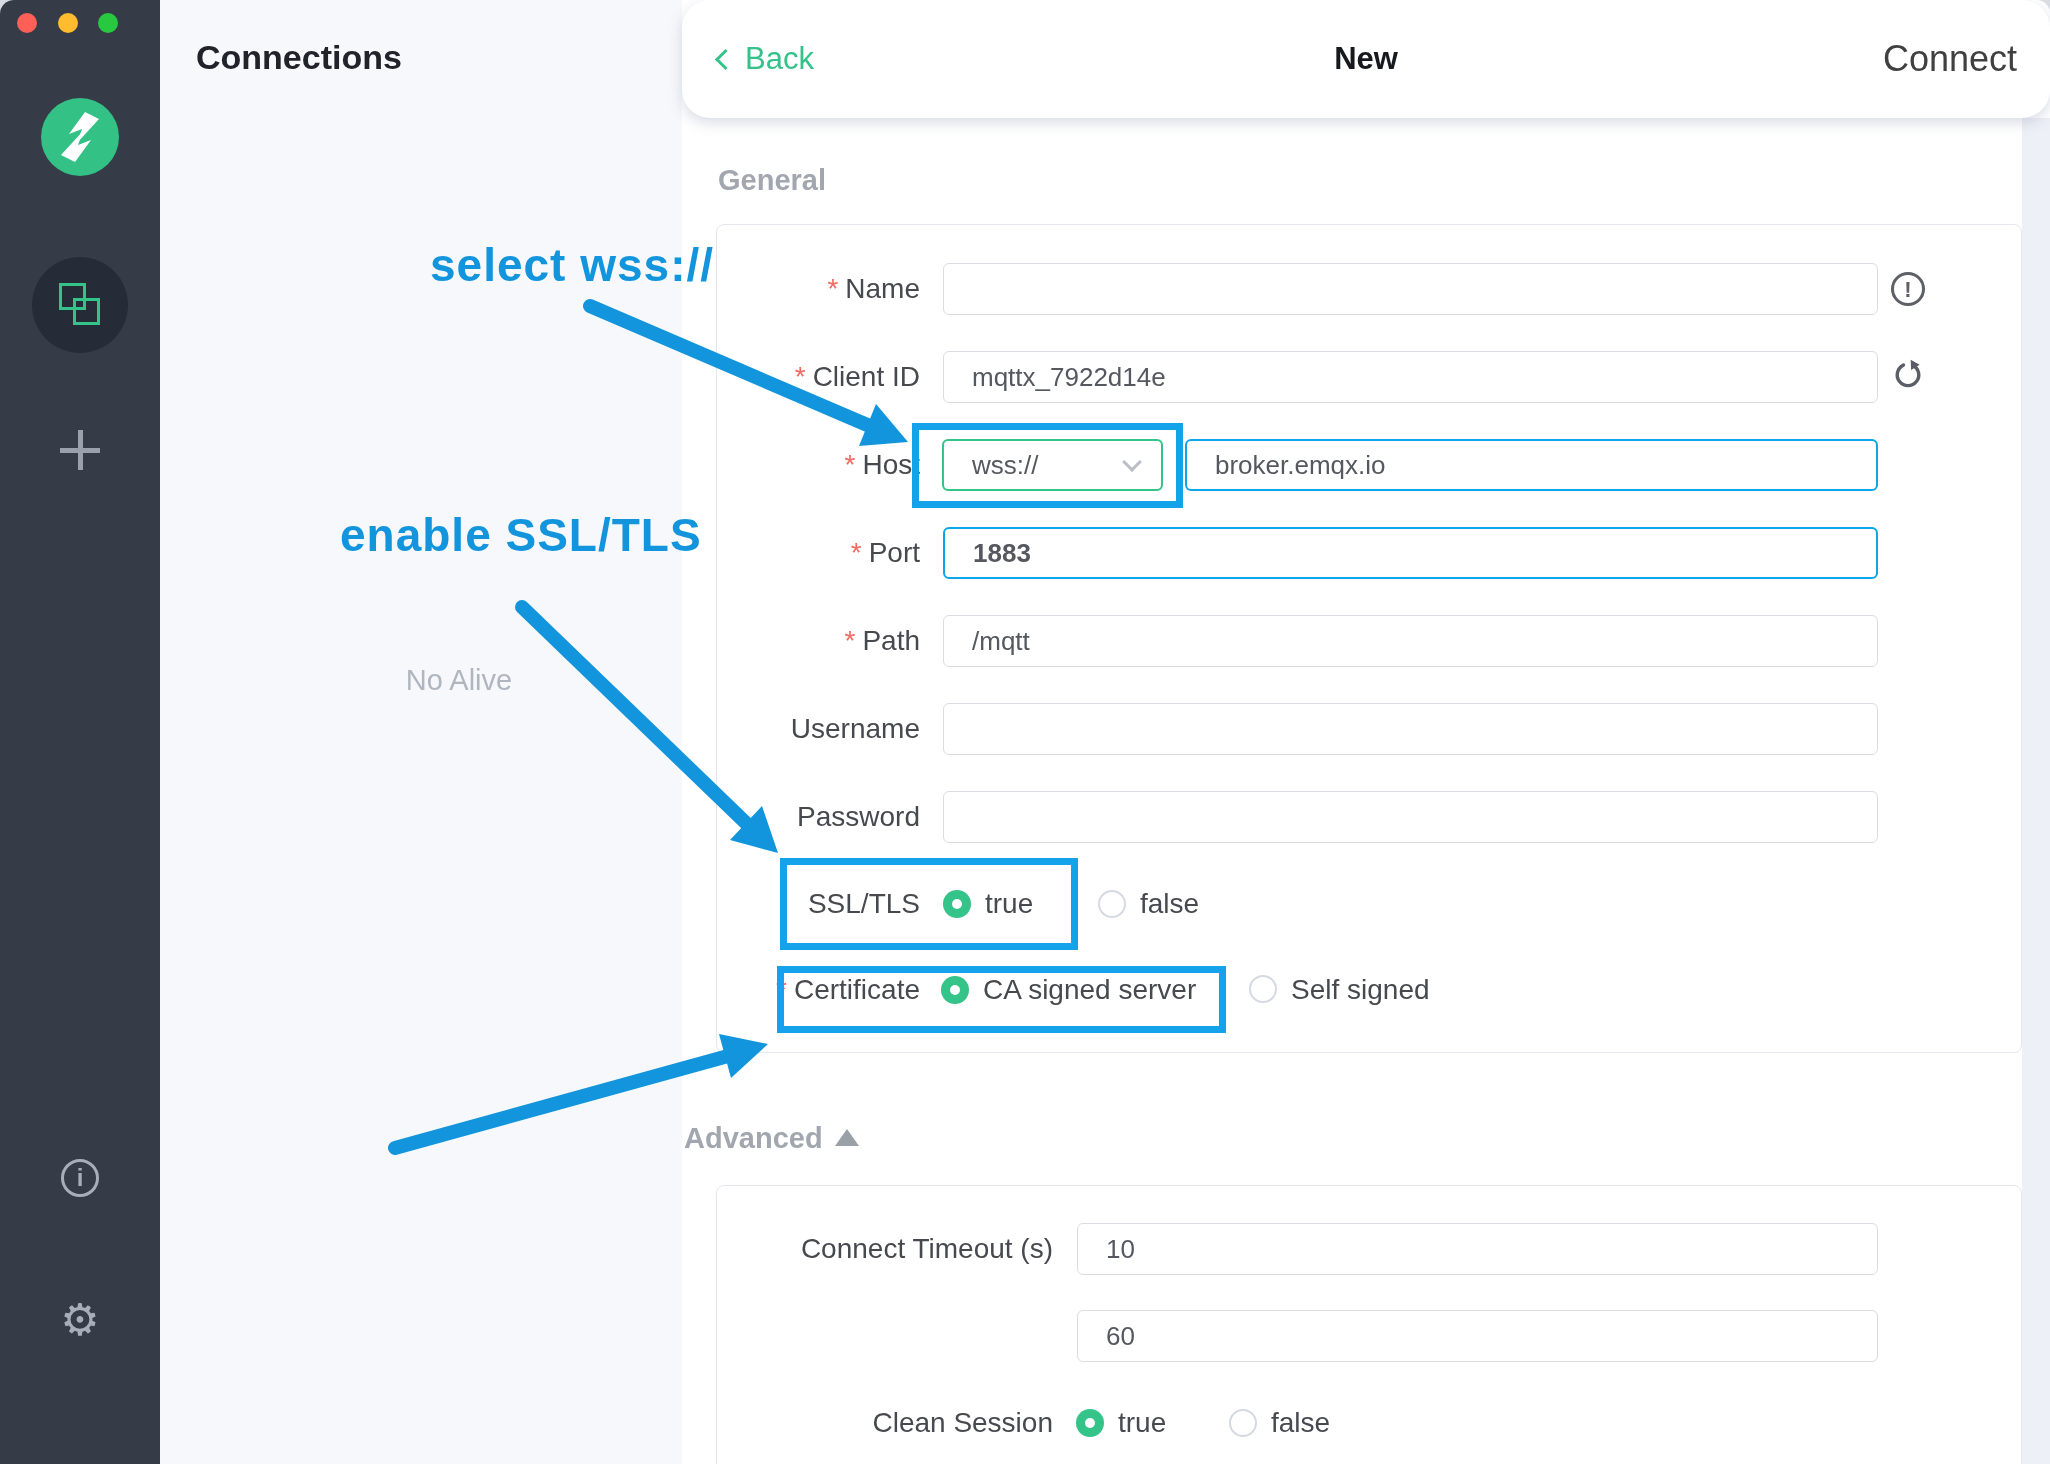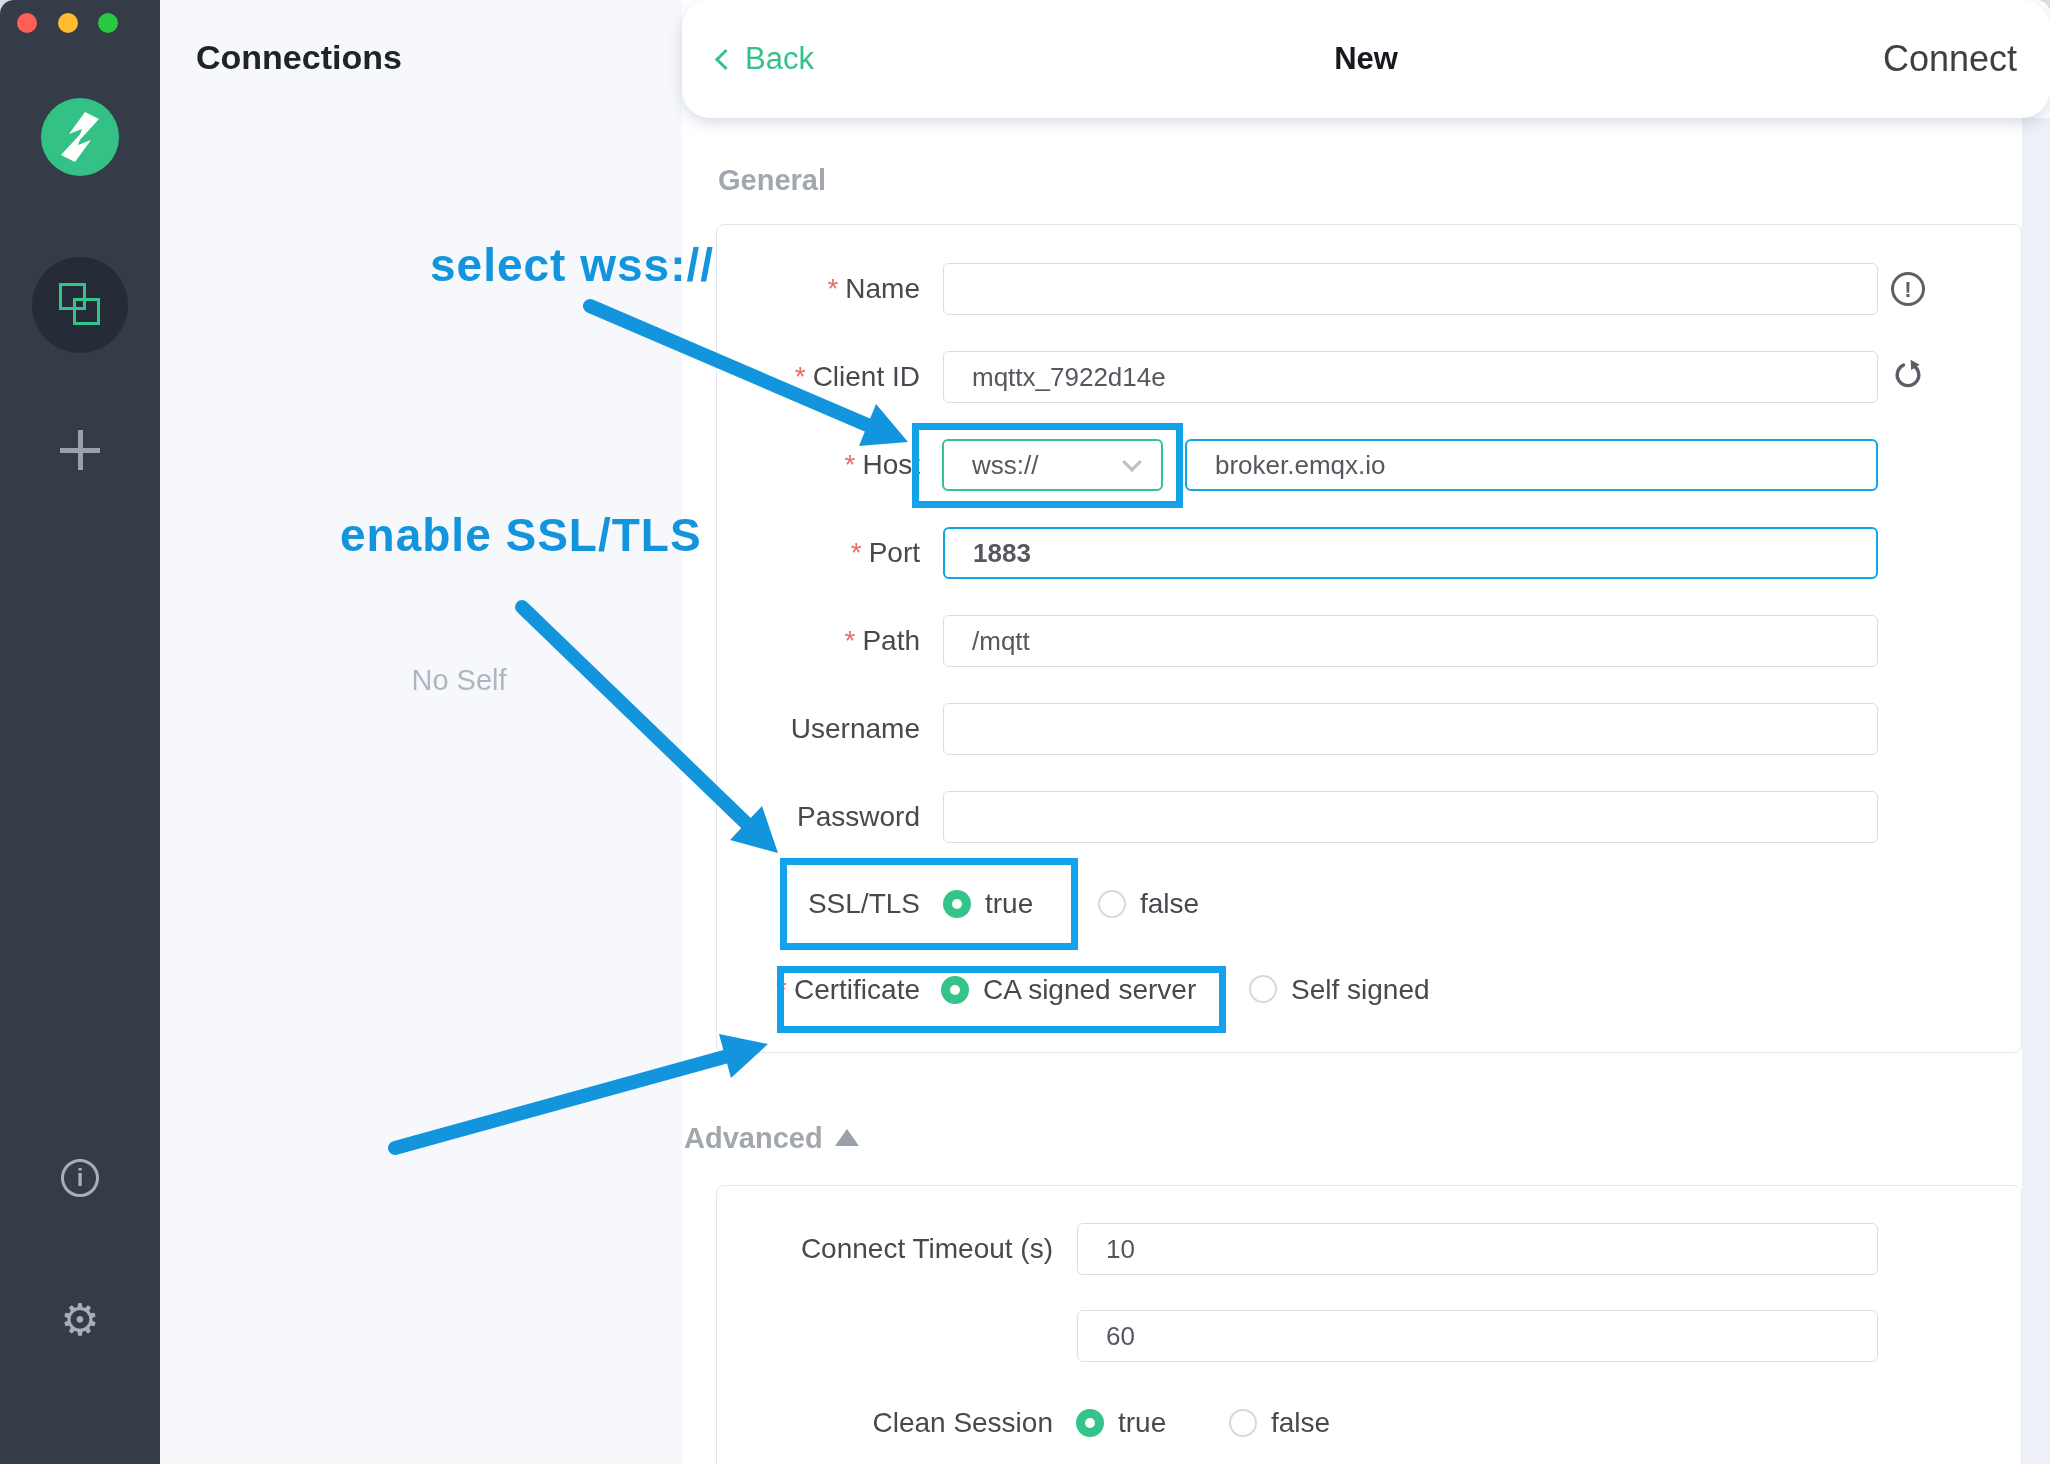--- a/index.html
+++ b/index.html
@@ -95,21 +95,21 @@
     </div>
 
     <div class="plus"></div>
 
     <div class="info-ic">i</div>
     <div class="gear-ic">⚙</div>
   </div>
 
   <div class="panel">
     <div class="panel-title">Connections</div>
-    <div class="nodata">No Self</div>
+    <div class="nodata">No Alive</div>
   </div>
 
   <div class="main">
     <div class="mhead">
       <div class="back"><span class="chev"></span><span>Back</span></div>
       <div class="mtitle">New</div>
       <div class="connect">Connect</div>
     </div>
     <div class="gutter"></div>
   </div>

